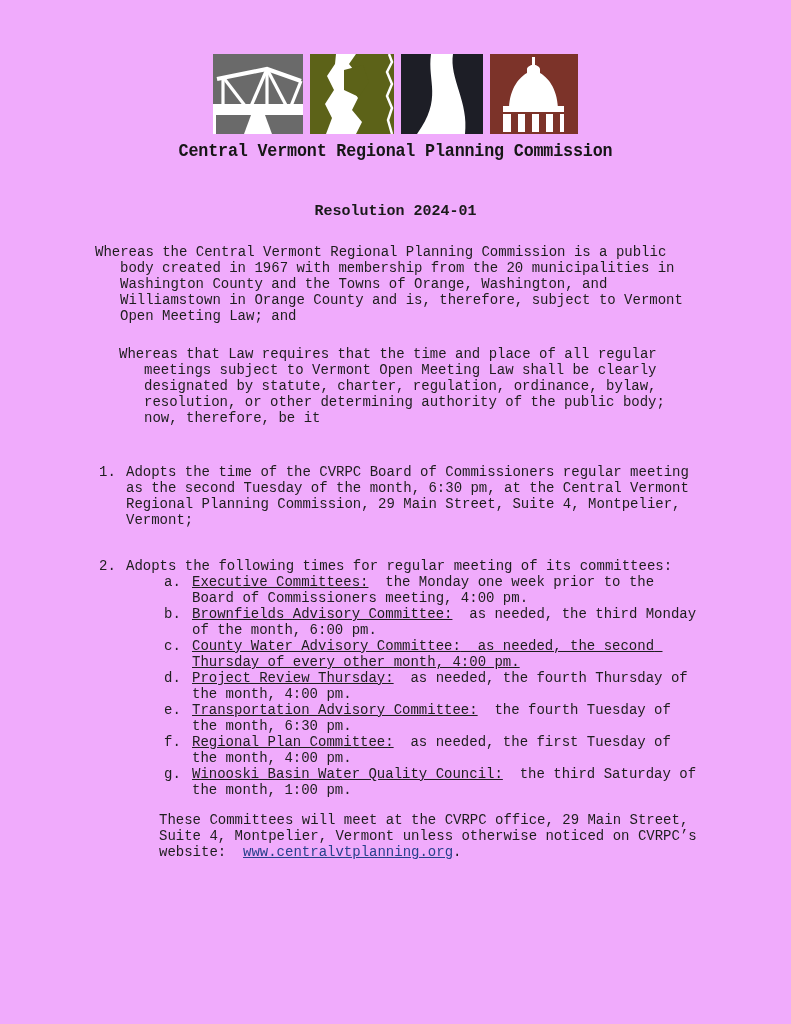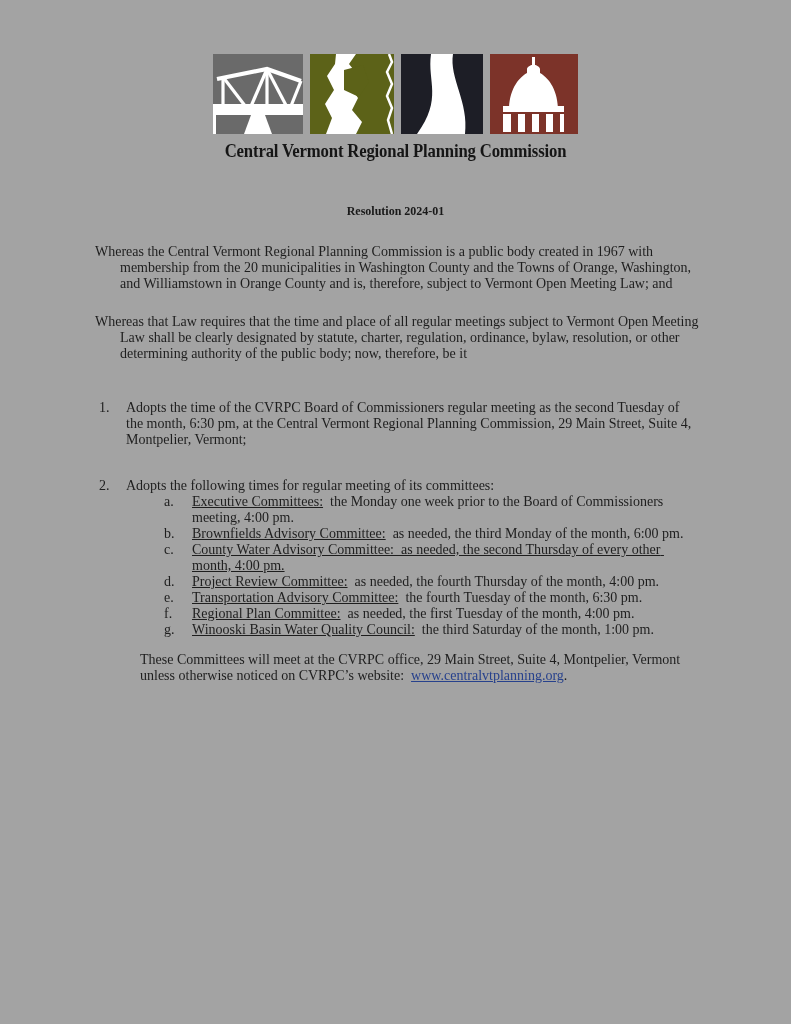--- a/index.html
+++ b/index.html
@@ -1,53 +1,53 @@
 <!DOCTYPE html>
 <html><head>
 <meta charset="utf-8">
 <style>
   * { box-sizing: border-box; }
   html, body { margin: 0; padding: 0; background: #ffffff; }
   .page {
-    width: 791px; height: 1024px; background: #a3a3a3; overflow: hidden;
-    font-family: Liberation Serif, serif; color: #1e1e1e; position: relative;
+    width: 791px; height: 1024px; background: #f0abfc; overflow: hidden;
+    font-family: Liberation Mono, monospace; color: #1e1e1e; position: relative;
   }
   
   .logo { padding-top: 54px; text-align: center; }
   .logo-panels { display: flex; justify-content: center; gap: 7px; }
   .panel { height: 80px; display: block; }
   .panel.w1 { width: 90px; } .panel.w2 { width: 84px; }
   .panel.w3 { width: 82px; } .panel.w4 { width: 88px; }
   .wordmark {
     margin-top: 6px; font-size: 19px; font-weight: 700; color: #161616;
     letter-spacing: -0.2px; transform: scaleX(0.88); transform-origin: center;
     white-space: nowrap;
   }
   
-  .title-block { margin-top: 40px; text-align: center; font-weight: 700; font-size: 12px; line-height: 19px; color: #1a1a1a; }
+  .title-block { margin-top: 40px; text-align: center; font-weight: 700; font-size: 15px; line-height: 19px; color: #1a1a1a; }
   .title-line + .title-line { margin-top: 8px; }
   
   .body { margin: 0 92px 0 95px; font-size: 14px; line-height: 16px; }
   .hang { margin: 0; padding-left: 25px; text-indent: -25px; }
   .p1 { margin-top: 23px; }
-  .p2 { margin-top: 22px; }
+  .p2 { margin-top: 22px; margin-left: 24px; }
   .resolved { margin: 28px 0 0 0; }
   .resolved em { font-style: italic; }
   .res-item { display: flex; margin-left: 4px; }
   .ri1 { margin-top: 38px; }
   .ri2 { margin-top: 30px; }
   .res-num { flex: 0 0 27px; }
   .res-text { flex: 1; }
   .sub-list { margin-left: 69px; }
   .sub-item { display: flex; }
   .sub-letter { flex: 0 0 28px; }
   .sub-text { flex: 1; white-space: pre-wrap; }
   .u { text-decoration: underline; }
   .u-all span { text-decoration: underline; }
-  .closing { margin: 14px 0 0 45px; white-space: pre-wrap; }
+  .closing { margin: 14px 0 0 64px; white-space: pre-wrap; }
   .site-link { text-decoration: underline; cursor: pointer; }
   
   .footer { margin-top: 38px; text-align: center; font-size: 15px; line-height: 23.5px; color: #1c1c1c; white-space: pre; }
 </style>
 </head>
 <body>
 
 <div class="page">
 
   <header class="logo">
@@ -123,21 +123,21 @@
         <div class="sub-item">
           <span class="sub-letter">b.</span>
           <span class="sub-text"><span class="u">Brownfields Advisory Committee:</span><span>  as needed, the third Monday of the month, 6:00 pm.</span></span>
         </div>
         <div class="sub-item">
           <span class="sub-letter">c.</span>
           <span class="sub-text u-all"><span class="u">County Water Advisory Committee:</span><span>  as needed, the second Thursday of every other month, 4:00 pm.</span></span>
         </div>
         <div class="sub-item">
           <span class="sub-letter">d.</span>
-          <span class="sub-text"><span class="u">Project Review Committee:</span><span>  as needed, the fourth Thursday of the month, 4:00 pm.</span></span>
+          <span class="sub-text"><span class="u">Project Review Thursday:</span><span>  as needed, the fourth Thursday of the month, 4:00 pm.</span></span>
         </div>
         <div class="sub-item">
           <span class="sub-letter">e.</span>
           <span class="sub-text"><span class="u">Transportation Advisory Committee:</span><span>  the fourth Tuesday of the month, 6:30 pm.</span></span>
         </div>
         <div class="sub-item">
           <span class="sub-letter">f.</span>
           <span class="sub-text"><span class="u">Regional Plan Committee:</span><span>  as needed, the first Tuesday of the month, 4:00 pm.</span></span>
         </div>
         <div class="sub-item">

